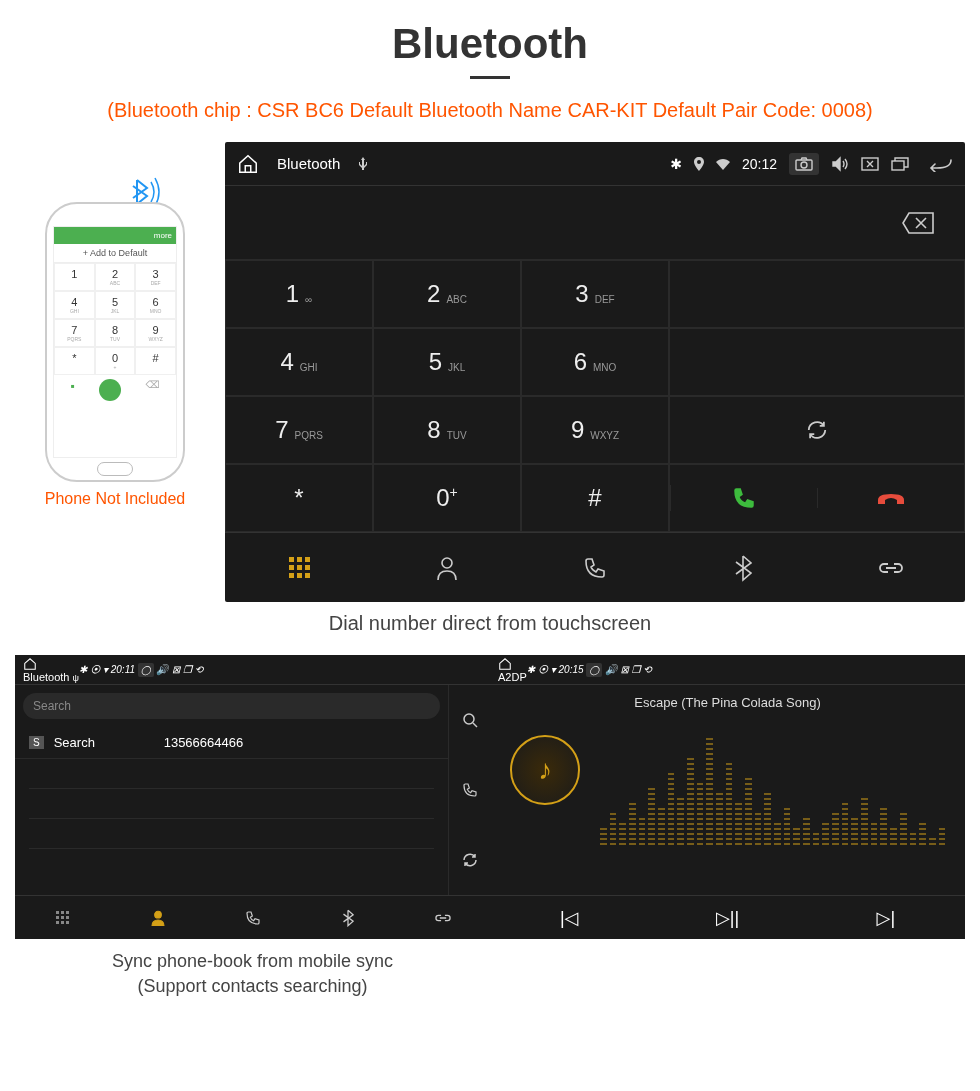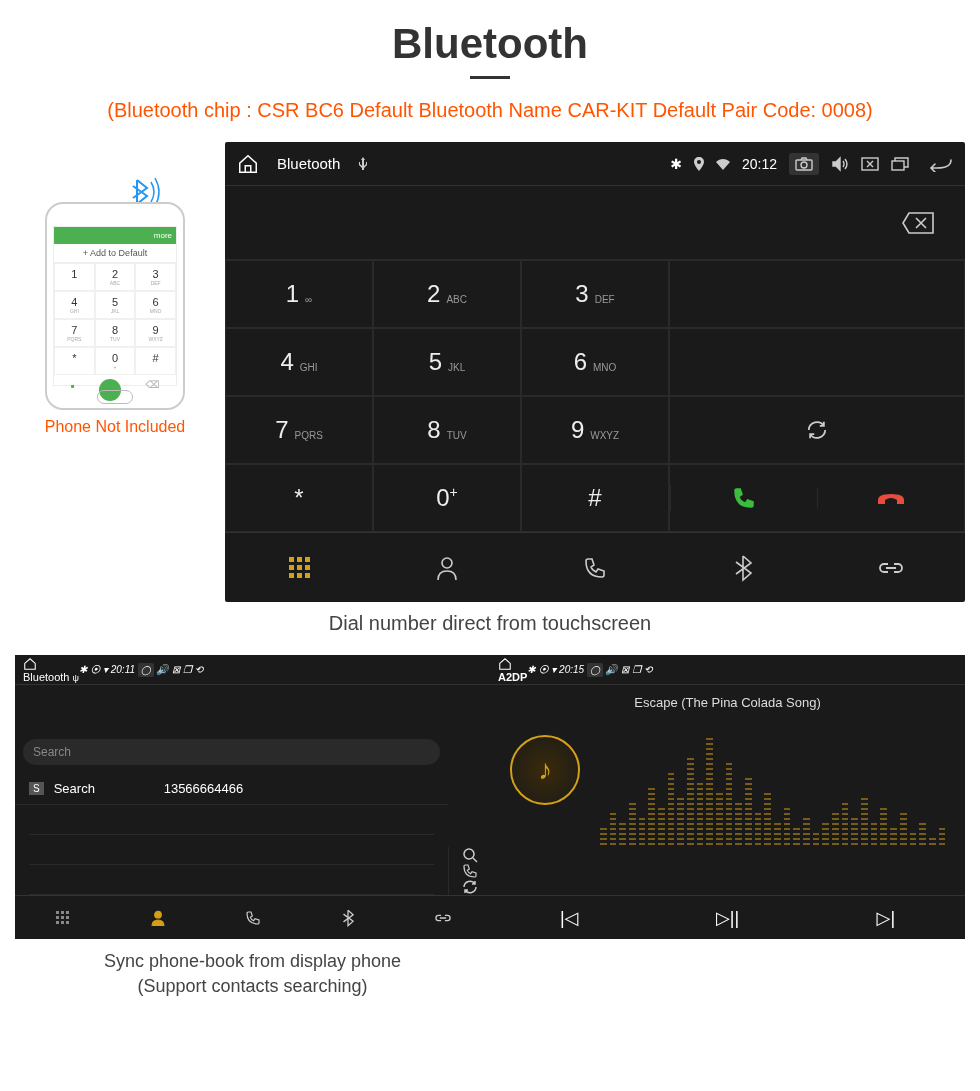--- a/index.html
+++ b/index.html
@@ -4,21 +4,21 @@
 <style>
 * { margin: 0; padding: 0; box-sizing: border-box; }
 body { font-family: Arial, sans-serif; background: #fff; width: 980px; }
 .container { padding: 20px 15px; }
 .title { text-align: center; font-size: 42px; font-weight: bold; color: #333; margin-bottom: 8px; }
 .title-underline { width: 40px; height: 3px; background: #333; margin: 0 auto 20px; }
 .desc { text-align: center; font-size: 20px; color: #666; line-height: 1.5; margin-bottom: 10px; padding: 0 40px; }
 .specs { text-align: center; font-size: 20px; color: #ff5500; margin-bottom: 20px; }
 .main-row { display: flex; align-items: flex-start; gap: 10px; margin-bottom: 10px; }
 .phone-col { width: 200px; text-align: center; padding-top: 60px; }
-.phone-mock { width: 140px; height: 208px; background: #fff; border: 2px solid #ccc; border-radius: 18px; margin: 0 auto 8px; position: relative; padding: 22px 6px; }
+.phone-mock { width: 140px; height: 280px; background: #fff; border: 2px solid #ccc; border-radius: 32px; margin: 0 auto 8px; position: relative; padding: 22px 6px; }
 .phone-screen { width: 100%; height: 100%; background: #fff; border: 1px solid #eee; font-size: 8px; }
 .phone-topbar { background: #4caf50; color: #fff; padding: 4px; font-size: 8px; text-align: right; }
 .phone-add { border-bottom: 1px solid #eee; padding: 4px; font-size: 9px; color: #555; }
 .phone-keypad { display: grid; grid-template-columns: repeat(3,1fr); }
 .phone-keypad div { text-align: center; padding: 4px 0; font-size: 11px; color: #333; border: 0.5px solid #f0f0f0; }
 .phone-keypad div small { display: block; font-size: 5px; color: #aaa; }
 .phone-bottom { display: flex; justify-content: space-around; padding: 4px; }
 .phone-call { width: 22px; height: 22px; background: #4caf50; border-radius: 50%; }
 .phone-home { width: 36px; height: 14px; border: 1.5px solid #bbb; border-radius: 7px; position: absolute; bottom: 4px; left: 50%; transform: translateX(-50%); }
 .bt-icon { position: absolute; top: -30px; right: 20px; color: #2196f3; font-size: 28px; }
@@ -37,21 +37,21 @@
 .key-split > div { display: flex; align-items: center; justify-content: center; border-left: 0.5px solid #2a2a2a; }
 .bottom-tabs { display: grid; grid-template-columns: repeat(5,1fr); height: 70px; border-top: 1px solid #333; }
 .bottom-tabs > div { display: flex; align-items: center; justify-content: center; cursor: pointer; }
 .dots-icon { display: grid; grid-template-columns: repeat(3,5px); gap: 3px; }
 .dots-icon span { width: 5px; height: 5px; background: #d4a017; }
 .caption { text-align: center; font-size: 20px; color: #444; margin: 10px 0 20px; }
 .bottom-row { display: flex; }
 .small-device { flex: 1; background: #1a1a1a; color: #fff; }
 .sm-statusbar { display: flex; align-items: center; height: 30px; padding: 0 8px; font-size: 11px; border-bottom: 1px solid #333; }
 .sm-statusbar .sb-right { gap: 7px; font-size: 10px; font-style: italic; }
-.sm-body { height: 210px; display: flex; align-items: flex-end; }
+.sm-body { height: 210px; display: flex; }
 .sm-main { flex: 1; }
 .search-bar { margin: 8px; padding: 6px 10px; background: #2a2a2a; border-radius: 14px; color: #888; font-size: 12px; }
 .contact-row { display: flex; padding: 8px 14px; font-size: 13px; border-bottom: 1px solid #2a2a2a; gap: 10px; align-items: center; }
 .contact-badge { background: #555; padding: 1px 4px; font-size: 10px; }
 .sm-side { width: 42px; border-left: 1px solid #2a2a2a; display: flex; flex-direction: column; }
 .sm-side > div { flex: 1; display: flex; align-items: center; justify-content: center; }
 .sm-tabs { display: grid; grid-template-columns: repeat(5,1fr); height: 44px; border-top: 1px solid #333; }
 .sm-tabs > div { display: flex; align-items: center; justify-content: center; }
 .sm-dots { display: grid; grid-template-columns: repeat(3,3px); gap: 2px; }
 .sm-dots span { width: 3px; height: 3px; background: #888; }
@@ -373,27 +373,27 @@
                 <path d="M9 2 V26 L17 19 L2 8 M9 2 L17 9 L2 20"></path>
               </svg>
             </div>
           <div>
               <svg width="18" height="14" viewBox="0 0 28 20" fill="none" stroke="#ccc" stroke-width="2">
                 <path d="M11 6 H7 A4 4 0 0 0 7 14 H11 M17 6 H21 A4 4 0 0 1 21 14 H17 M9 10 H19"></path>
               </svg>
             </div>
         </div>
       </div>
-      <p class="caption2"><span>Sync phone-book from display phone</span><br><span>(Support contacts searching)</span></p>
+      <p class="caption2"><span>Sync phone-book from mobile sync</span><br><span>(Support contacts searching)</span></p>
     </div>
 
     <div style="flex:1;">
       <div class="small-device">
         <div class="sm-statusbar">
-          <div class="sb-left" style="gap:12px;font-weight:bold;">
+          <div class="sb-left" style="gap:12px;">
             <span><svg width="14" height="14" viewBox="0 0 24 24" fill="none" stroke="#fff" stroke-width="1.8">
                   <path d="M3 11 L12 3 L21 11 V21 H3 Z"></path>
                 </svg></span>
             <span>A2DP</span>
           </div>
           <div class="sb-mid"></div>
           <div class="sb-right">
             <span>✱</span>
             <span>⦿</span>
             <span>▾</span>

